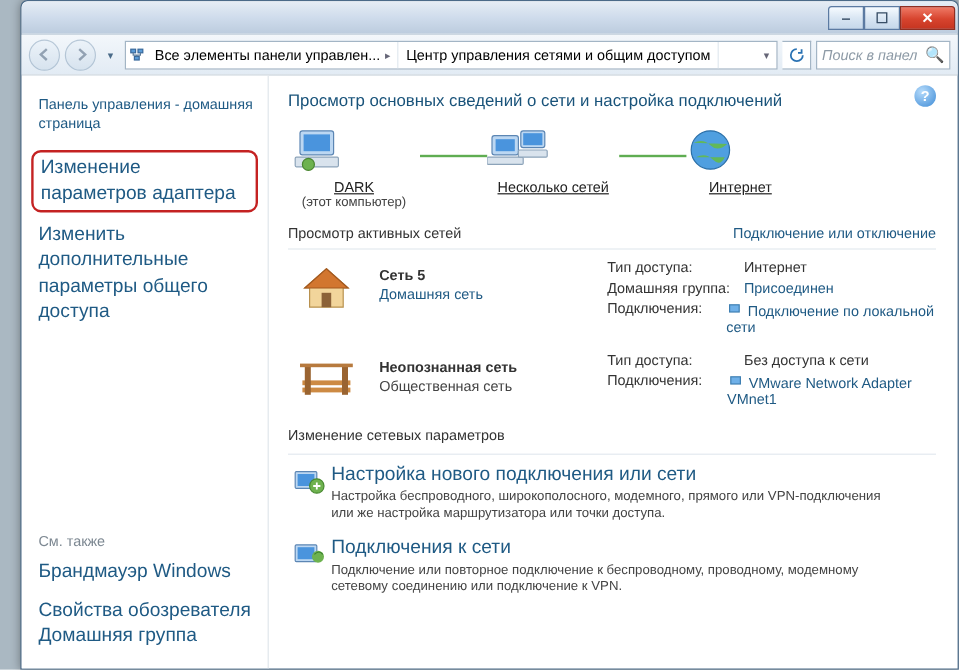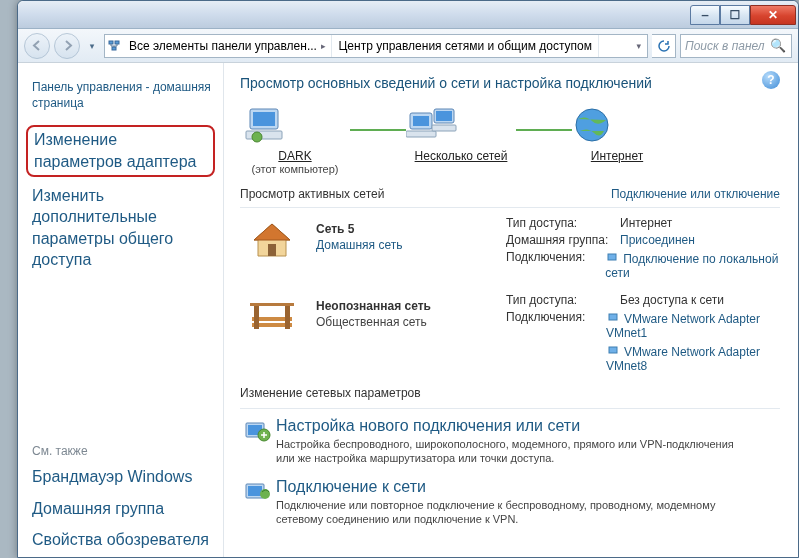--- a/index.html
+++ b/index.html
@@ -145,22 +145,22 @@
 
   <div class="body">
 
     <div class="sidebar">
       <div class="side-heading">Панель управления - домашняя страница</div>
       <div class="side-link highlight">Изменение параметров адаптера</div>
       <div class="side-link">Изменить дополнительные параметры общего доступа</div>
       <div class="spacer"></div>
       <div class="seealso-h">См. также</div>
       <div class="side-link">Брандмауэр Windows</div>
+      <div class="side-link" style="margin-bottom:0">Свойства обозревателя</div>
       <div class="side-link">Домашняя группа</div>
-      <div class="side-link" style="margin-bottom:0">Свойства обозревателя</div>
     </div>
 
     <div class="content">
       <div class="helpicon">?</div>
       <h1>Просмотр основных сведений о сети и настройка подключений</h1>
 
       <div class="maprow">
         <div class="mapcell" style="width:110px">
           <svg width="48" height="40">
             <rect x="10" y="4" width="28" height="20" rx="2" fill="#bcd7f2" stroke="#5c86b4"></rect>
@@ -259,27 +259,20 @@
             <span class="v link">
               <span class="ic">
                   <svg width="12" height="12">
                     <rect x="2" y="3" width="8" height="6" fill="#6fb0e8" stroke="#3e7fb2"></rect>
                   </svg>
                 </span><span>VMware Network Adapter VMnet1</span>
             </span>
           </div>
           <div class="dk">
               <span class="k"></span>
-            <span class="v link">
-              <span class="ic">
-                  <svg width="12" height="12">
-                    <rect x="2" y="3" width="8" height="6" fill="#6fb0e8" stroke="#3e7fb2"></rect>
-                  </svg>
-                </span><span>VMware Network Adapter VMnet8</span>
-            </span>
           </div>
         </div>
       </div>
 
       <div class="change-sec">
         <h2>Изменение сетевых параметров</h2>
         <div class="hr"></div>
 
         <div class="change-item">
           <div class="ci-icon">
@@ -299,21 +292,21 @@
         <div class="change-item">
           <div class="ci-icon">
             <svg width="28" height="24">
                 <rect x="2" y="4" width="18" height="14" rx="1" fill="#bcd7f2" stroke="#5c86b4"></rect>
                 <rect x="4" y="6" width="14" height="10" fill="#4a94dd"></rect>
                 <circle cx="21" cy="14" r="5" fill="#6db24f"></circle>
                 <path d="M18 12 Q22 8 25 12" fill="none" stroke="#3a7e2e"></path>
               </svg>
           </div>
           <div class="ci-text">
-            <div class="cl">Подключение к сети</div>
+            <div class="cl">Подключения к сети</div>
             <div class="cd">Подключение или повторное подключение к беспроводному, проводному, модемному сетевому соединению или подключение к VPN.</div>
           </div>
         </div>
       </div>
 
     </div>
   </div>
 </div>
 
 </body></html>

